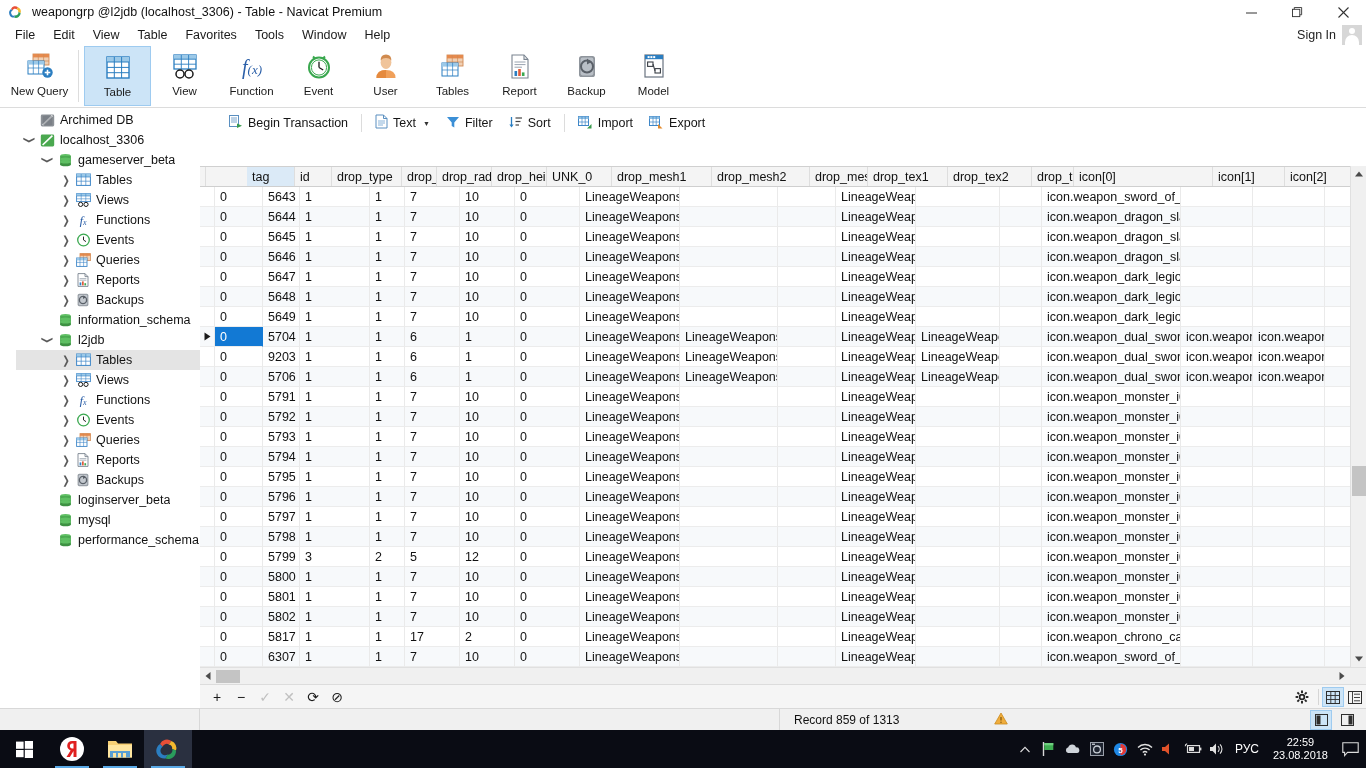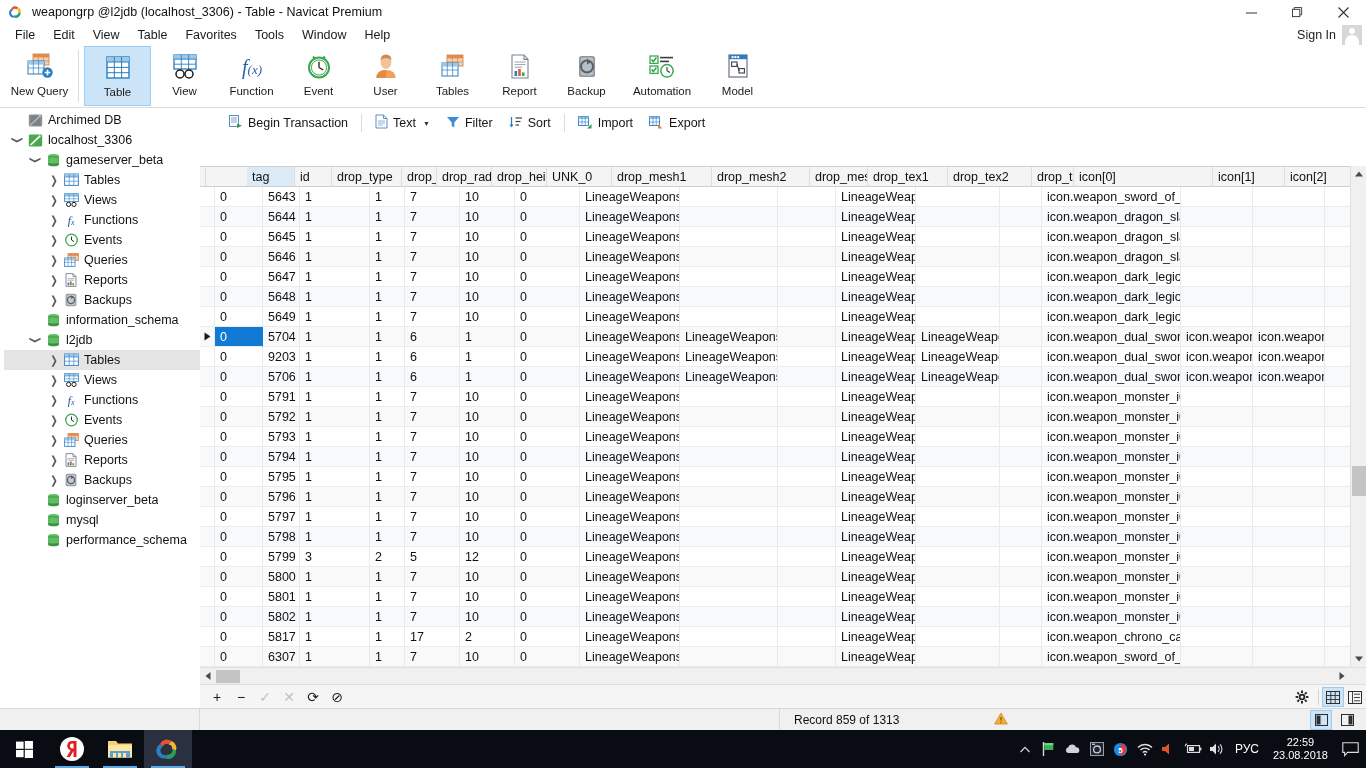--- a/index.html
+++ b/index.html
@@ -48,21 +48,21 @@
              align-items:center; justify-content:flex-start; padding-top:4px; position:relative;}
   .rb-item.wide { width:84px; }
   .rb-item.active { background:#cce4f7; border:1px solid #9ecbf0; }
   .rb-icon { height:34px; display:flex; align-items:center; justify-content:center; }
   .rb-label { font-size:11.5px; color:#1a1a1a; margin-top:1px; white-space:nowrap;}
   .rb-sep { width:1px; height:52px; background:#dddddd; margin:4px 5px 0 5px; }
   .rb-caret { position:absolute; right:2px; top:22px; font-size:7px; color:#333; }
 
   
   .sidebar {
-    position:absolute; left:4px; top:108px; width:232px; height:610px;
+    position:absolute; left:16px; top:108px; width:232px; height:610px;
     background:#ffffff; border-right:4px solid #ef4444;
     overflow:hidden; padding-top:2px;
   }
   .tree-row { height:20px; display:flex; align-items:center; font-size:12.5px; color:#111; white-space:nowrap;}
   .tree-row.selected { background:#e4e4e4; }
   .tw { width:16px; height:16px; display:flex; align-items:center; justify-content:center; flex:0 0 auto;}
   .chev { font-size:9px; color:#5a5a5a; transform:scaleY(1.25); }
   .chev.down { transform:rotate(90deg) scaleY(1.25); }
   .tree-ico { width:18px; height:16px; display:flex; align-items:center; justify-content:center; flex:0 0 auto; margin-right:4px;}
   .tree-label { overflow:hidden; text-overflow:ellipsis; }
@@ -321,36 +321,20 @@
       <div class="rb-item">
         <div class="rb-icon">
           <svg width="30" height="28" viewBox="0 0 30 28">
             <rect x="7" y="3" width="16" height="21" rx="2.6" fill="#8f959c"></rect>
             <rect x="8.6" y="4.6" width="12.8" height="17.8" rx="1.8" fill="#b9bfc6"></rect>
             <circle cx="15" cy="13.5" r="6" fill="none" stroke="#5a6068" stroke-width="2"></circle>
             <polygon points="15,5.6 19,9.2 15,11.4" fill="#5a6068"></polygon>
           </svg>
         </div>
         <div class="rb-label">Backup</div>
-      </div>
-      <div class="rb-item wide">
-        <div class="rb-icon">
-          <svg width="30" height="28" viewBox="0 0 30 28">
-            <rect x="3" y="3" width="8" height="7.4" fill="#ffffff" stroke="#3aa84f" stroke-width="1.3"></rect>
-            <polyline points="4.6,6.6 6.4,8.6 9.4,4.6" fill="none" stroke="#3aa84f" stroke-width="1.6"></polyline>
-            <line x1="13" y1="4.6" x2="26" y2="4.6" stroke="#3a3f46" stroke-width="1.6"></line>
-            <line x1="13" y1="8.4" x2="22" y2="8.4" stroke="#3a3f46" stroke-width="1.6"></line>
-            <rect x="3" y="13" width="8" height="7.4" fill="#ffffff" stroke="#3aa84f" stroke-width="1.3"></rect>
-            <polyline points="4.6,16.6 6.4,18.6 9.4,14.6" fill="none" stroke="#3aa84f" stroke-width="1.6"></polyline>
-            <circle cx="20" cy="17.8" r="6.2" fill="#ffffff" stroke="#3aa84f" stroke-width="1.5"></circle>
-            <line x1="20" y1="17.8" x2="20" y2="14" stroke="#3a3f46" stroke-width="1.2"></line>
-            <line x1="20" y1="17.8" x2="23" y2="19.6" stroke="#3a3f46" stroke-width="1.2"></line>
-          </svg>
-        </div>
-        <div class="rb-label">Automation</div>
       </div>
       <div class="rb-item">
         <div class="rb-icon">
           <svg width="30" height="28" viewBox="0 0 30 28">
             <rect x="6" y="2" width="18" height="22" fill="#ffffff" stroke="#6a7480" stroke-width="1.2"></rect>
             <rect x="6" y="2" width="18" height="4.2" fill="#2b7ec1"></rect>
             <rect x="8.6" y="3.1" width="2" height="2" fill="#ffffff"></rect>
             <rect x="11.4" y="3.1" width="2" height="2" fill="#ffffff"></rect>
             <rect x="14.2" y="3.1" width="2" height="2" fill="#ffffff"></rect>
             <rect x="8.6" y="9" width="5.4" height="4.4" fill="none" stroke="#3a3f46" stroke-width="1.1"></rect>

